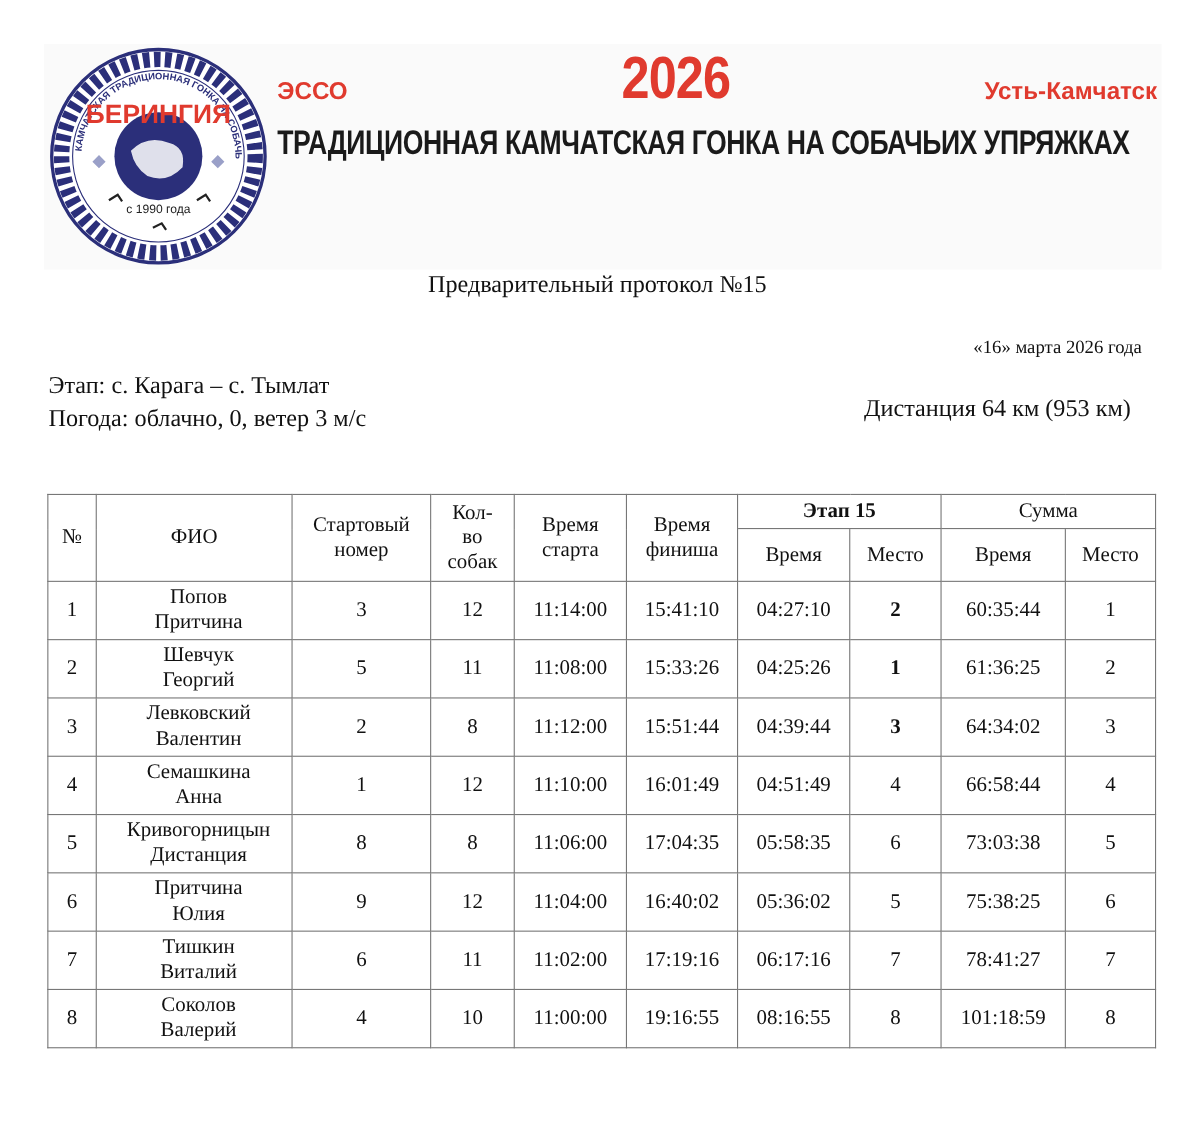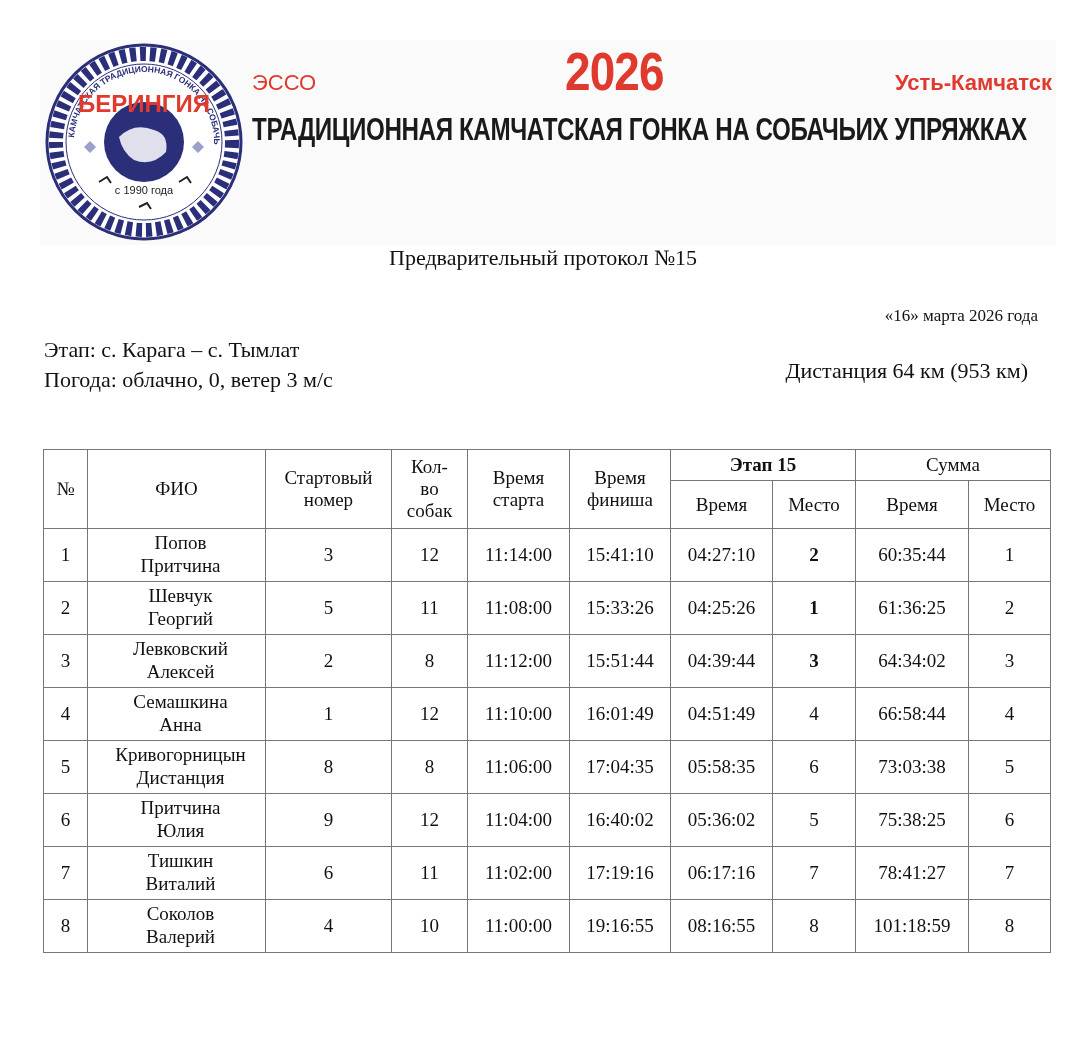--- a/index.html
+++ b/index.html
@@ -1,21 +1,21 @@
 <!DOCTYPE html>
 <html><head>
 <meta charset="utf-8">
 <style>
   html, body { margin: 0; padding: 0; background: #ffffff; }
   body { width: 1078px; height: 1039px; position: relative; overflow: hidden;
          font-family: "Liberation Serif", serif; color: #111; }
   .banner { position: absolute; left: 40px; top: 40px; width: 1016px; height: 205px; background: #fafafa; }
   .logo { position: absolute; left: 4px; top: 2px; width: 200px; height: 200px; }
   .esso { position: absolute; left: 212px; top: 30px; font-family: "Liberation Sans", sans-serif;
-          font-weight: normal; color: #e03a2e; font-size: 22px; }
+          font-weight: bold; color: #e03a2e; font-size: 22px; }
   .year { position: absolute; left: 525px; top: 0px; font-family: "Liberation Sans", sans-serif;
           font-weight: bold; color: #e03a2e; font-size: 54px; letter-spacing: -1px;
           transform: scaleX(0.85); transform-origin: left top; }
   .city { position: absolute; right: 4px; top: 30px; font-family: "Liberation Sans", sans-serif;
           font-weight: bold; color: #e03a2e; font-size: 22px; }
   .race-title { position: absolute; left: 212px; top: 72px; font-family: "Liberation Sans", sans-serif;
           font-weight: bold; color: #1a1a1a; font-size: 31px; letter-spacing: -0.5px; white-space: nowrap;
           transform: scaleX(0.78); transform-origin: left top; }
   .proto { position: absolute; left: 0; width: 1078px; top: 245px; text-align: center; font-size: 22px; padding-left: 4px; }
   .date { position: absolute; right: 40px; top: 306px; font-size: 17px; }
@@ -124,21 +124,21 @@
         <td>15:33:26</td>
         <td>04:25:26</td>
         <td class="bold">1</td>
         <td>61:36:25</td>
         <td>2</td>
       </tr>
       <tr class="data-row">
         <td>3</td>
         <td class="name">
           <div>Левковский</div>
-          <div>Алексей</div>
+          <div>Валентин</div>
         </td>
         <td>2</td>
         <td>8</td>
         <td>11:12:00</td>
         <td>15:51:44</td>
         <td>04:39:44</td>
         <td class="bold">3</td>
         <td>64:34:02</td>
         <td>3</td>
       </tr>

